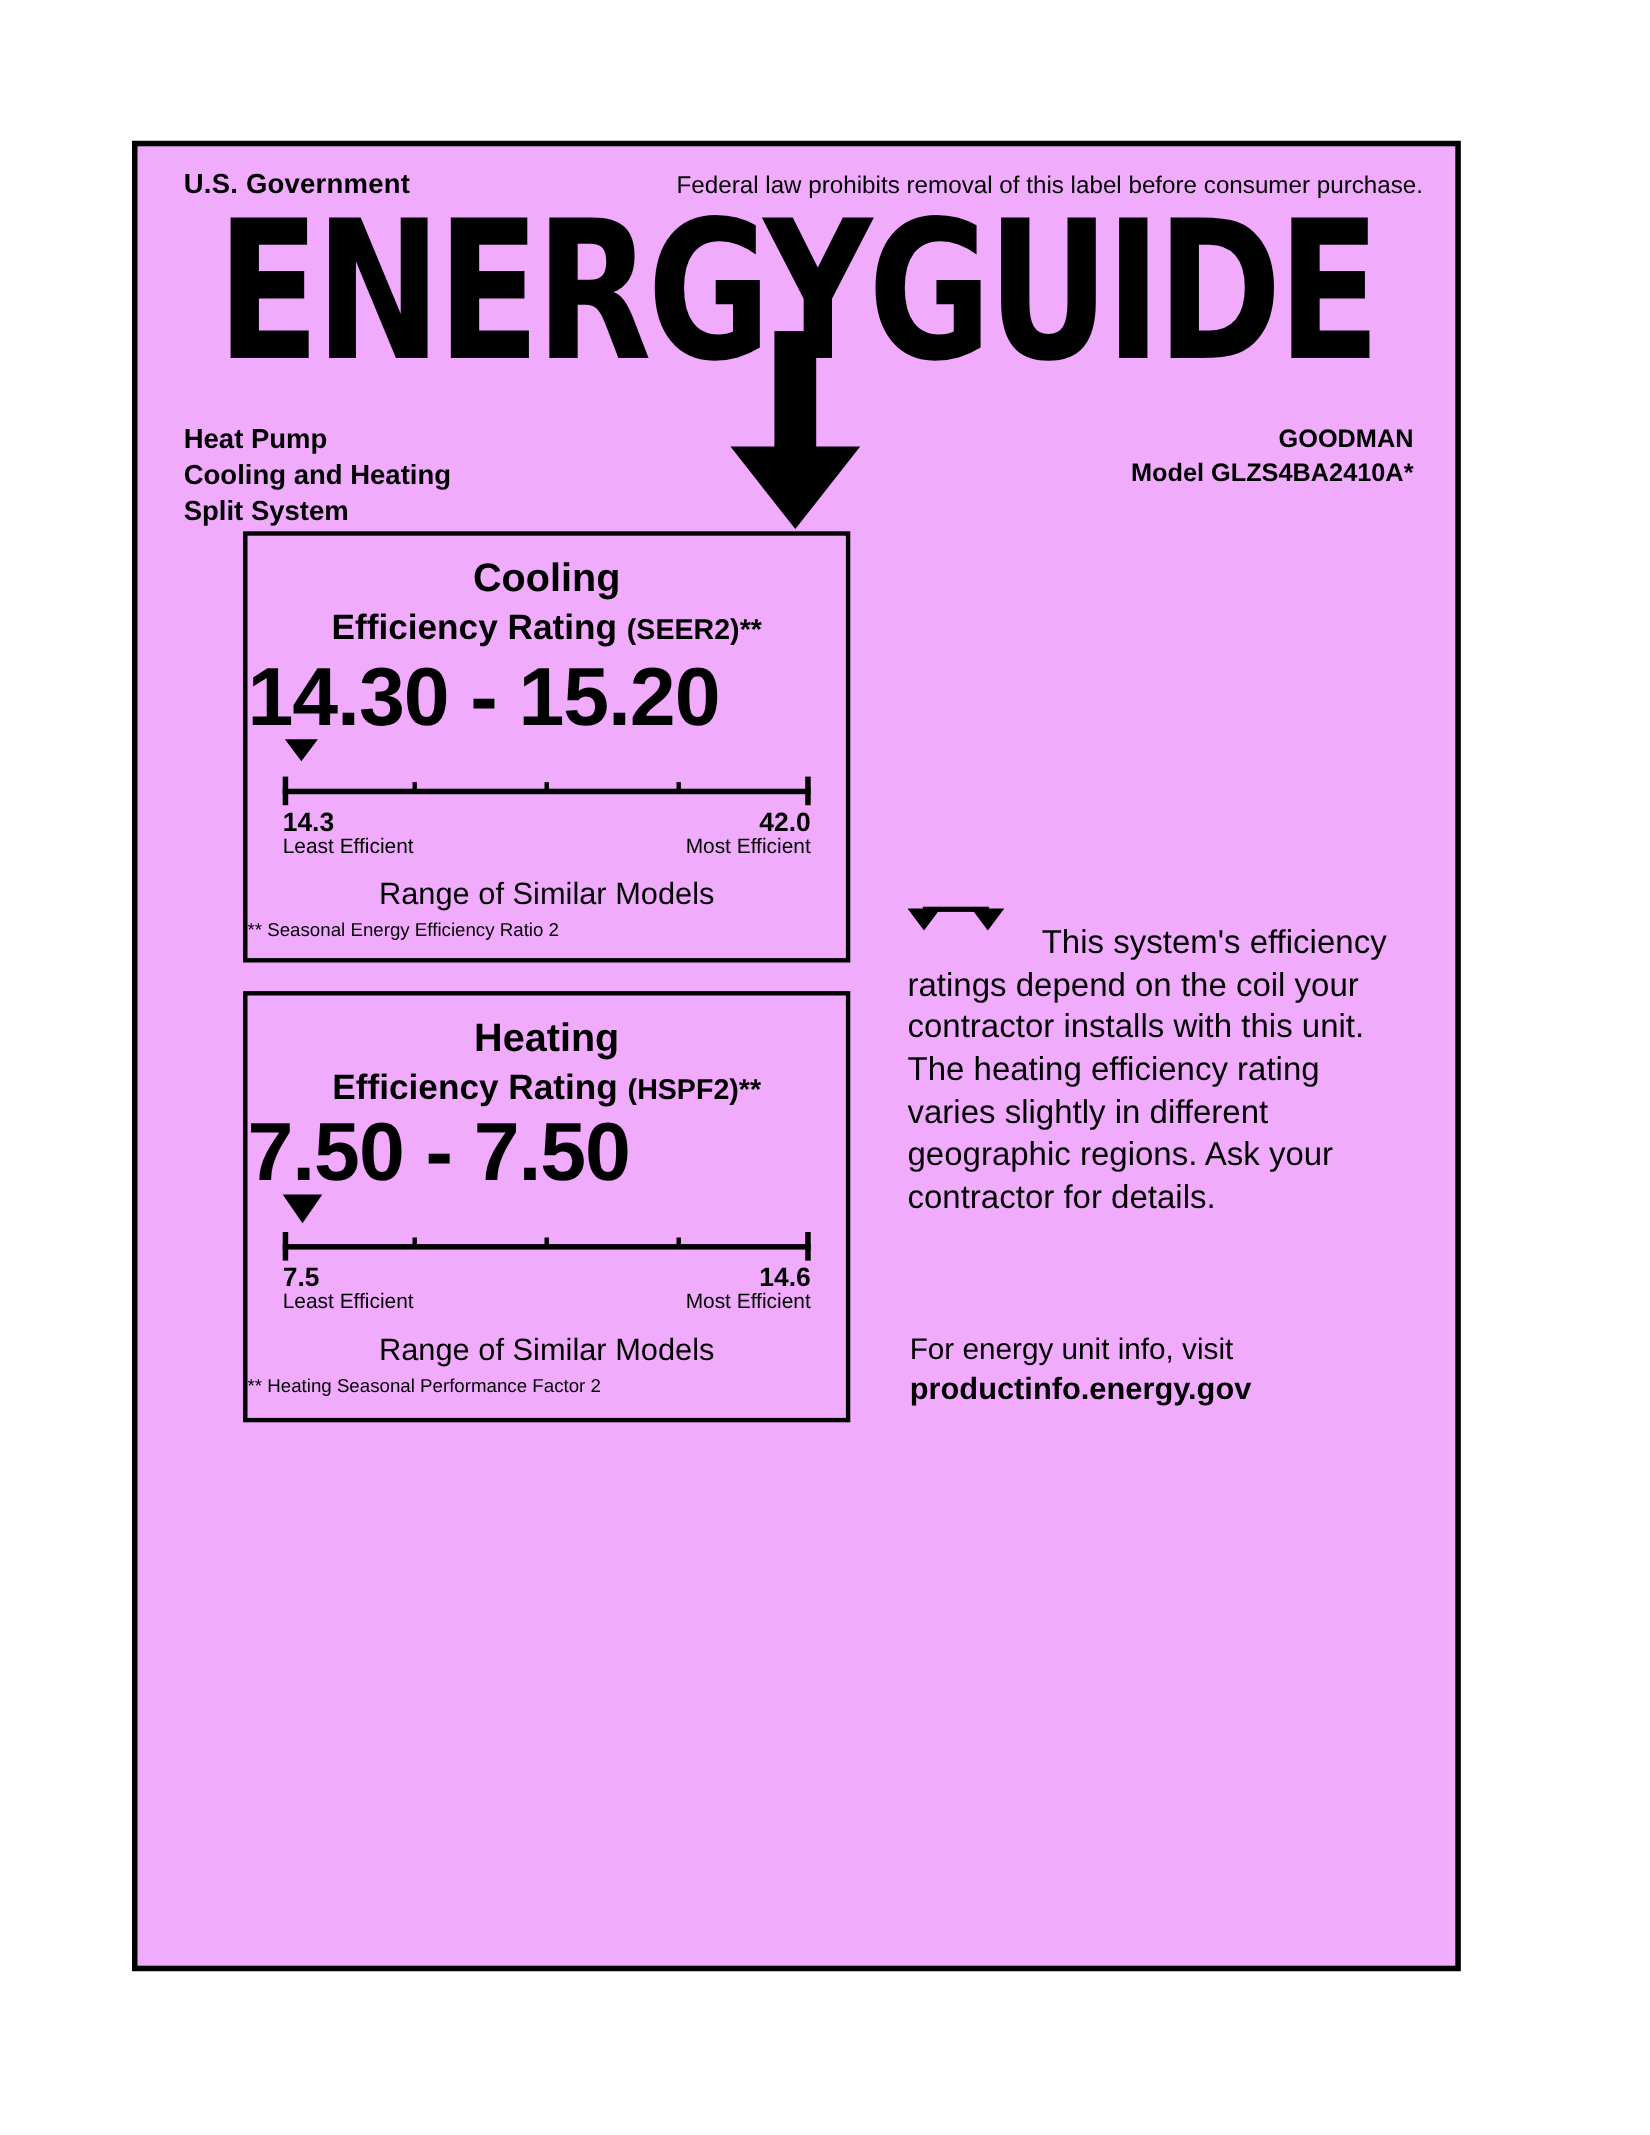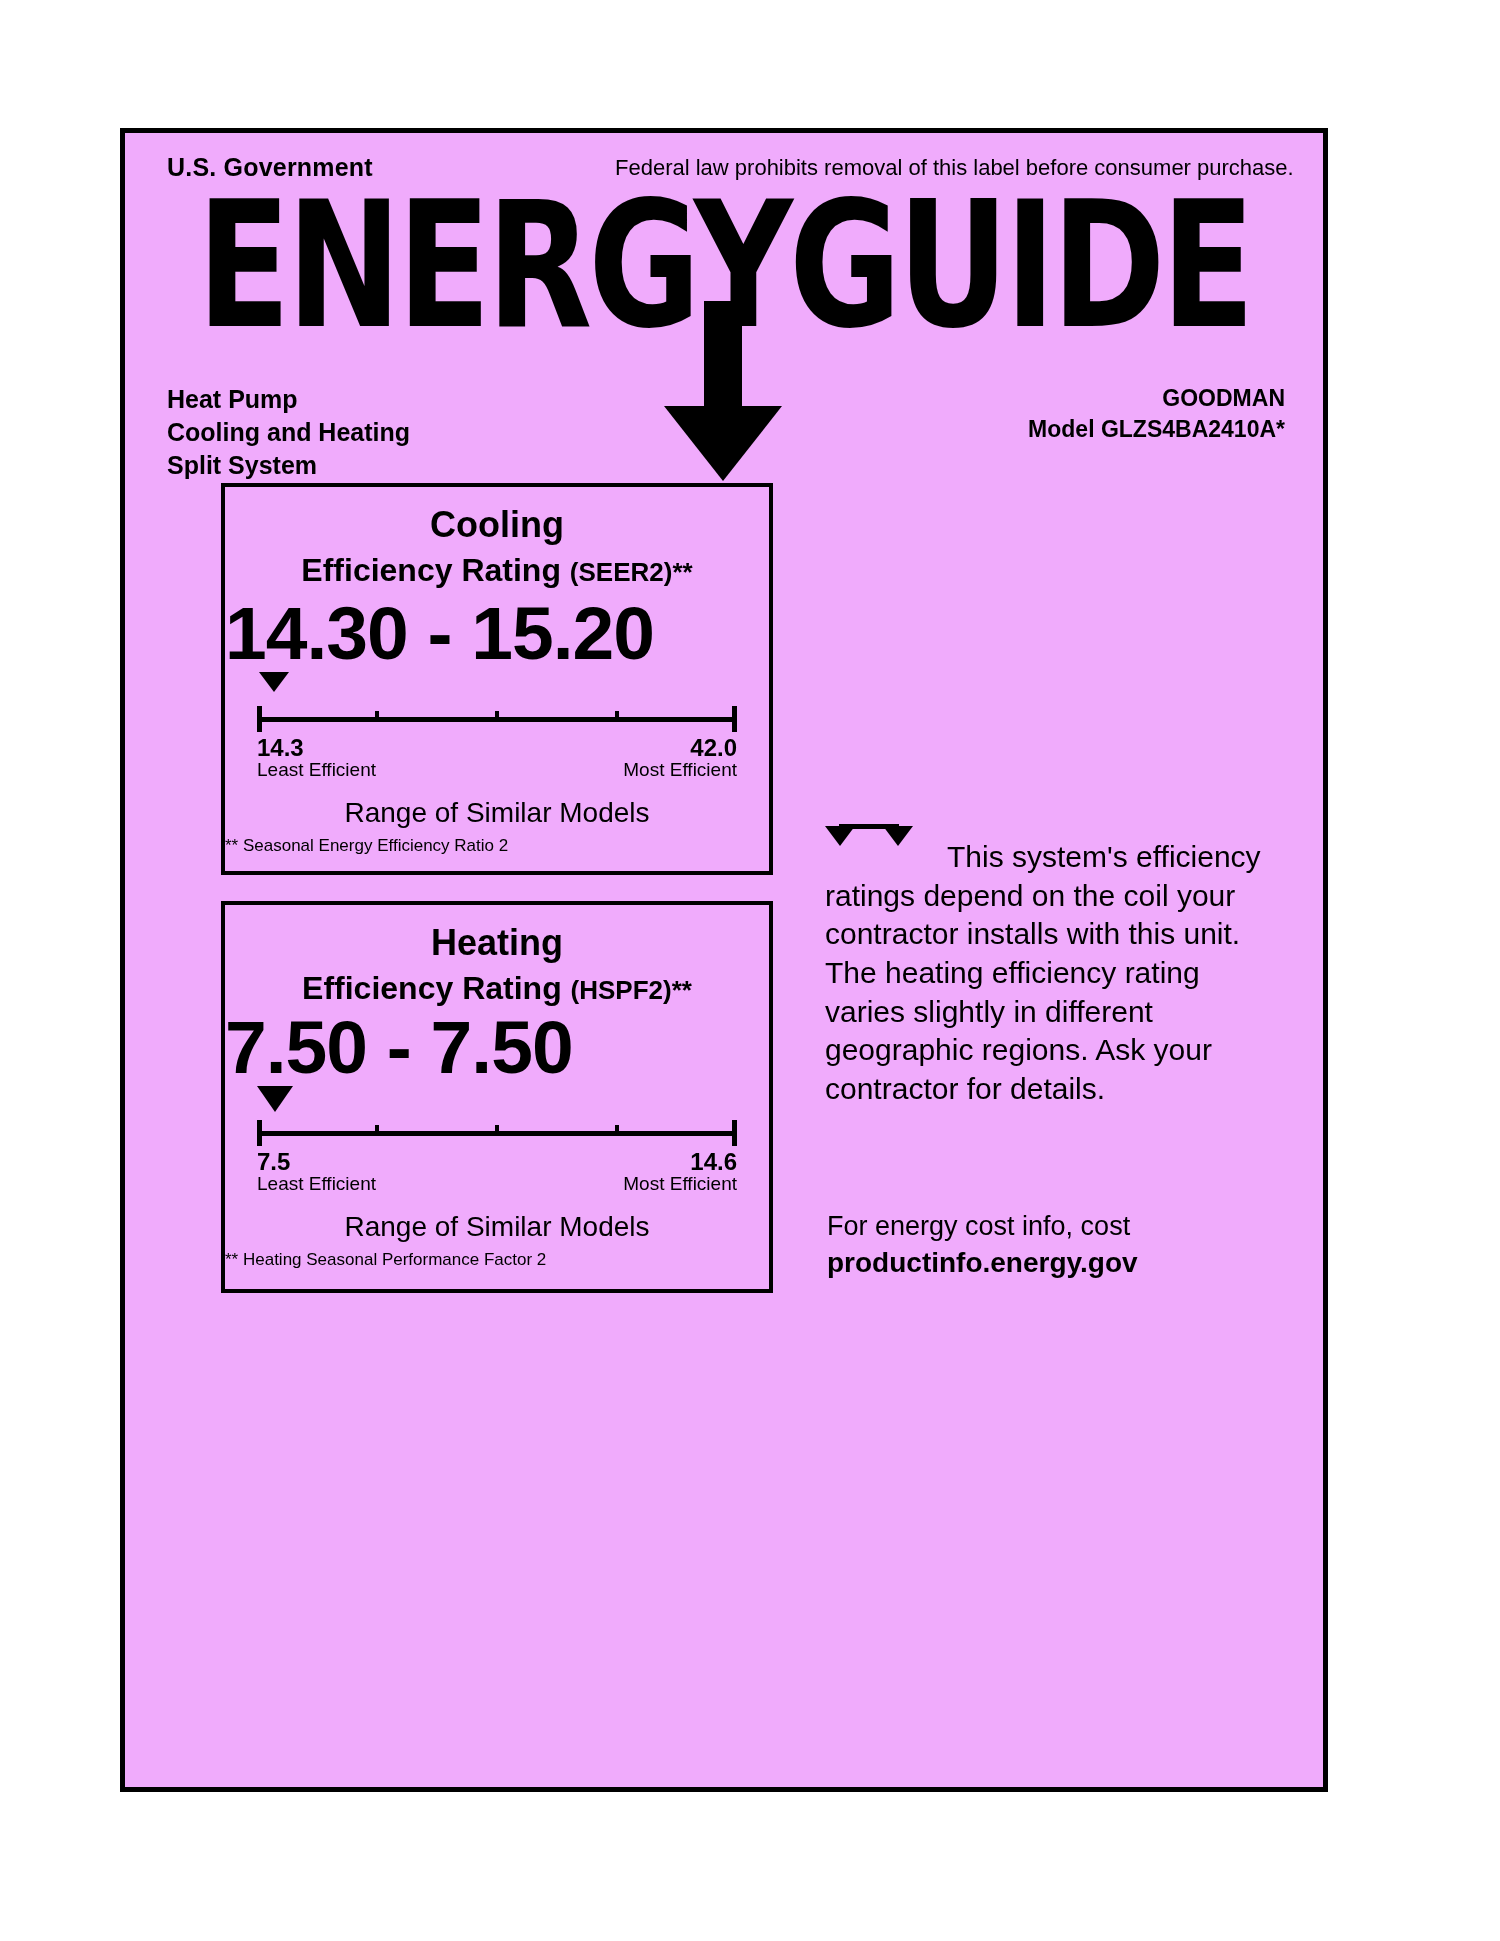--- a/index.html
+++ b/index.html
@@ -340,18 +340,18 @@
     <div class="note-block">
       <svg class="note-arrows" viewBox="0 0 110 30">
         <polygon points="0,2 30,2 15,22" fill="#000"></polygon>
         <polygon points="58,2 88,2 73,22" fill="#000"></polygon>
         <rect x="14" y="0" width="60" height="5" fill="#000"></rect>
       </svg>
       <div class="note-text">This system's efficiency ratings depend on the coil your contractor installs with this unit.  The heating efficiency rating varies slightly in different geographic regions.  Ask your contractor for details.</div>
     </div>
 
     <div class="energy-info">
-      <div>For energy cost info, cost</div>
+      <div>For energy unit info, visit</div>
       <div class="site">productinfo.energy.gov</div>
     </div>
 
   </div>
 </div>
 
 </body></html>

